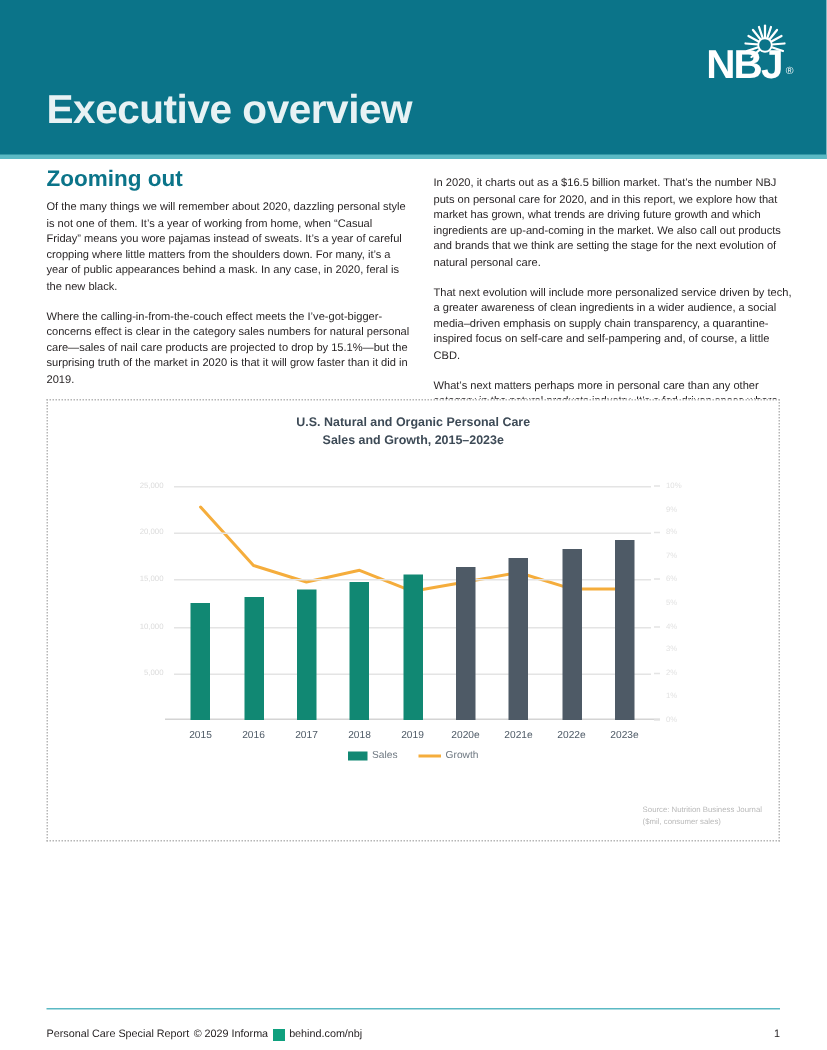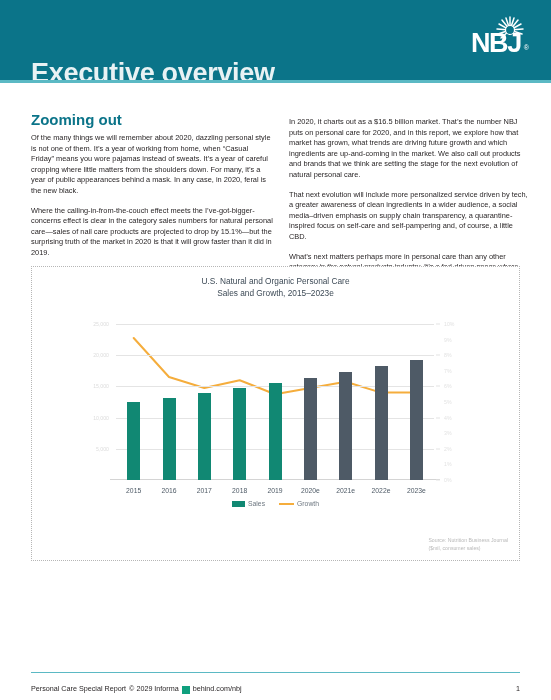--- a/index.html
+++ b/index.html
@@ -9,21 +9,21 @@
     background:#ffffff;
     font-family:"Liberation Sans", sans-serif;
     color:#231f20;
     overflow:hidden;
     position:relative;
   }
 
   
   .header {
     position:relative;
-    width:551px; height:83px;
+    width:551px; height:106px;
     background:#0b7489;
   }
   .header-rule {
     position:absolute; left:0; bottom:0;
     width:551px; height:3px; background:#5bb9c4;
   }
   .page-title {
     position:absolute; left:31px; top:58px;
     font-size:27px; font-weight:bold;
     color:#e8f2f4; letter-spacing:-0.3px;
@@ -68,21 +68,21 @@
   .chart-card {
     position:absolute;
     left:31px; top:266px;
     width:489px; height:295px;
     background:#ffffff;
     border:1px dotted #b6b6b6;
   }
   .chart-title {
     position:absolute; top:9px; left:0; width:100%;
     text-align:center;
-    font-size:8.3px; font-weight:normal; color:#3d4a56;
+    font-size:8.3px; font-weight:bold; color:#3d4a56;
     line-height:11.5px;
   }
   .plot {
     position:absolute;
     left:84px; top:57px;
     width:318px; height:156px;
   }
   .gridline {
     position:absolute; left:0; width:100%;
     height:1px; background:#e4e4e4;

